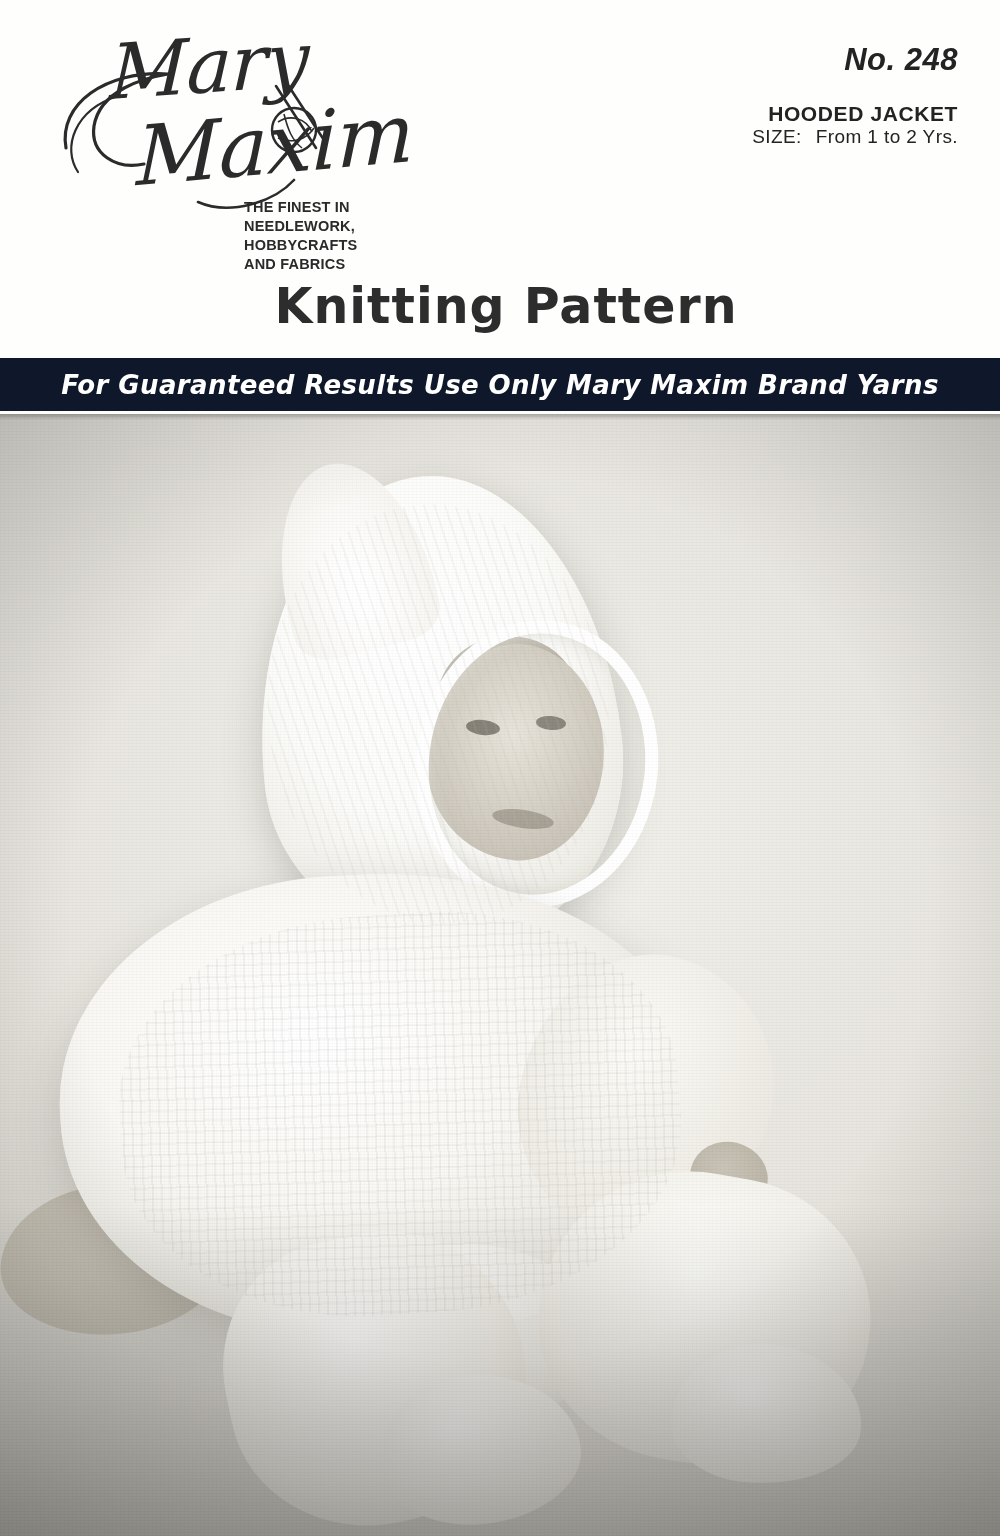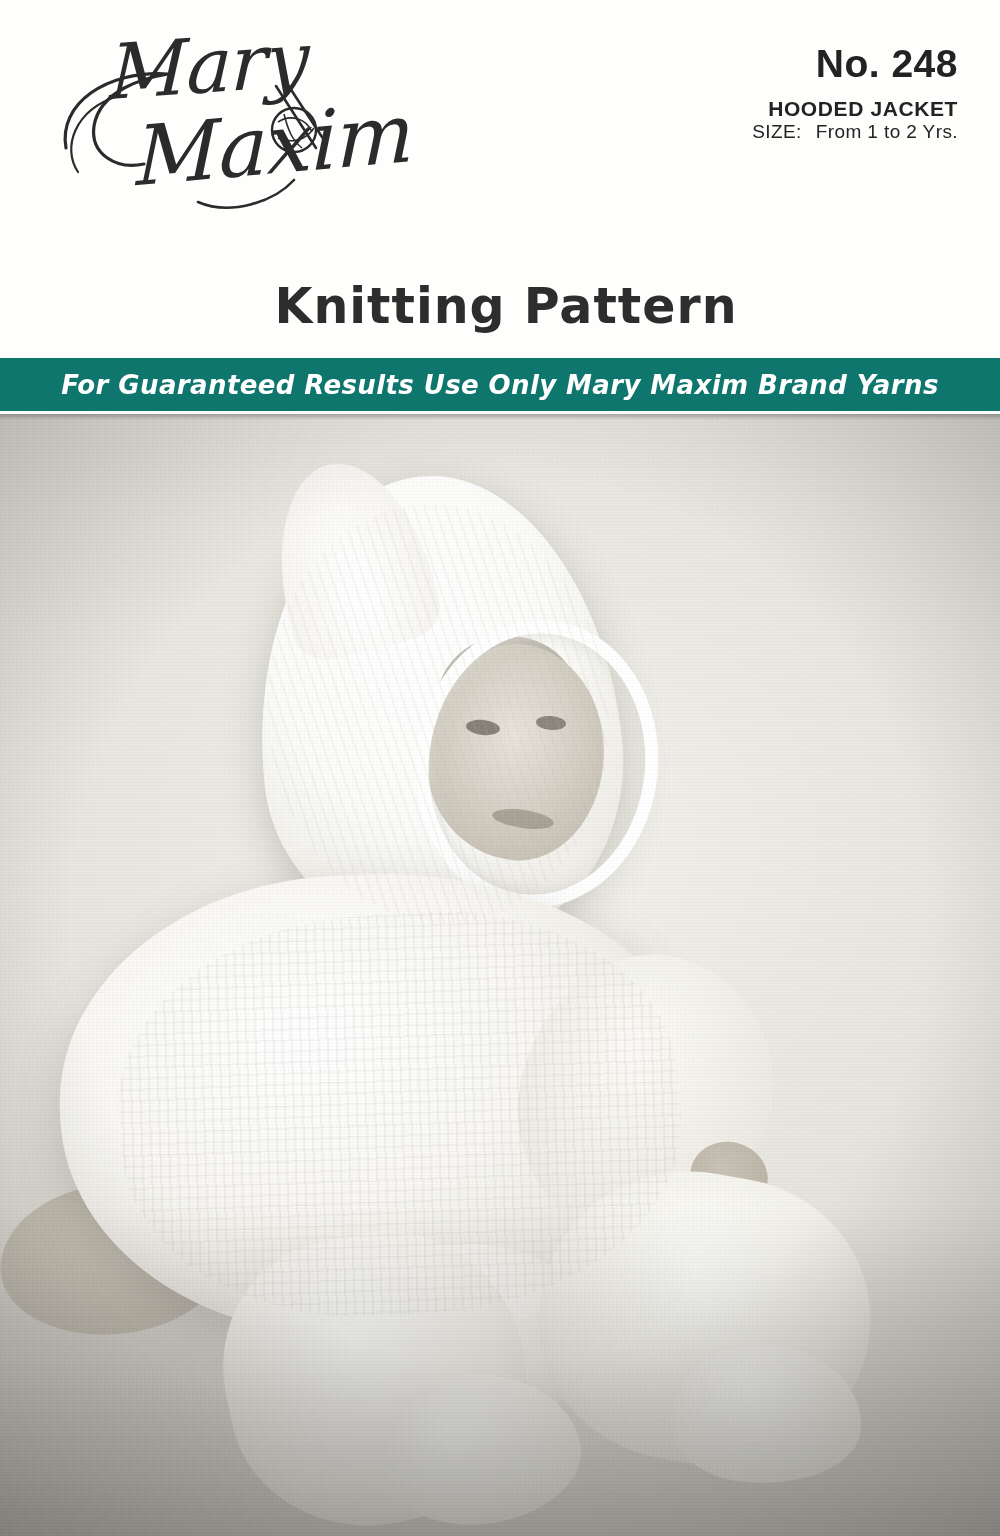--- a/index.html
+++ b/index.html
@@ -83,24 +83,25 @@
   }
 
   .meta-block {
     position: absolute;
     right: 42px;
     top: 42px;
     text-align: right;
     color: #232323;
   }
   .meta-no {
-    font-size: 39px;
+    font-size: 31px;
     font-weight: bold;
     letter-spacing: 0.5px;
-    margin-bottom: 11px;
+    margin-bottom: 24px;
+    font-style: italic;
   }
   .meta-title {
     font-size: 21px;
     font-weight: bold;
     letter-spacing: 0.6px;
   }
   .meta-size {
     font-size: 19px;
     font-weight: normal;
     letter-spacing: 0.4px;
@@ -120,21 +121,21 @@
     font-family: "DejaVu Sans", sans-serif;
   }
 
   
   .banner {
     position: absolute;
     top: 358px;
     left: 0;
     width: 1000px;
     height: 53px;
-    background: #0f766e;
+    background: #0f172a;
     color: #ffffff;
     display: flex;
     align-items: center;
     justify-content: center;
   }
   .banner-text {
     font-family: "DejaVu Sans", sans-serif;
     font-style: italic;
     font-weight: bold;
     font-size: 26px;
@@ -349,20 +350,26 @@
         <path d="M18 96 C10 52, 58 18, 120 22 C96 26, 52 38, 46 74 C42 102, 68 118, 96 112" fill="none" stroke="#2b2b2b" stroke-width="3.2" stroke-linecap="round"></path>
         <path d="M30 120 C14 96, 26 58, 70 44" fill="none" stroke="#2b2b2b" stroke-width="2.2" stroke-linecap="round"></path>
         <path d="M150 150 C182 164, 226 150, 246 128" fill="none" stroke="#2b2b2b" stroke-width="2.6" stroke-linecap="round"></path>
         <circle cx="246" cy="78" r="22" fill="none" stroke="#2b2b2b" stroke-width="2.4"></circle>
         <path d="M230 70 C242 62, 258 66, 264 80 M230 86 C244 92, 258 88, 266 76 M236 62 C240 78, 244 88, 254 96" fill="none" stroke="#2b2b2b" stroke-width="1.6"></path>
         <path d="M228 34 L268 96" stroke="#2b2b2b" stroke-width="2.6" stroke-linecap="round"></path>
         <path d="M238 30 L276 88" stroke="#2b2b2b" stroke-width="2.6" stroke-linecap="round"></path>
       </svg>
       <div class="logo-script logo-mary">Mary</div>
       <div class="logo-script logo-maxim">Maxim</div>
+      <div class="logo-tag">
+        <div>THE FINEST IN</div>
+        <div>NEEDLEWORK,</div>
+        <div>HOBBYCRAFTS</div>
+        <div>AND FABRICS</div>
+      </div>
     </div>
 
     <div class="meta-block">
       <div class="meta-no">No.  248</div>
       <div class="meta-title">HOODED JACKET</div>
       <div class="meta-size">
         <span class="sz-label">SIZE:</span><span>From 1 to 2 Yrs.</span>
       </div>
     </div>
 

